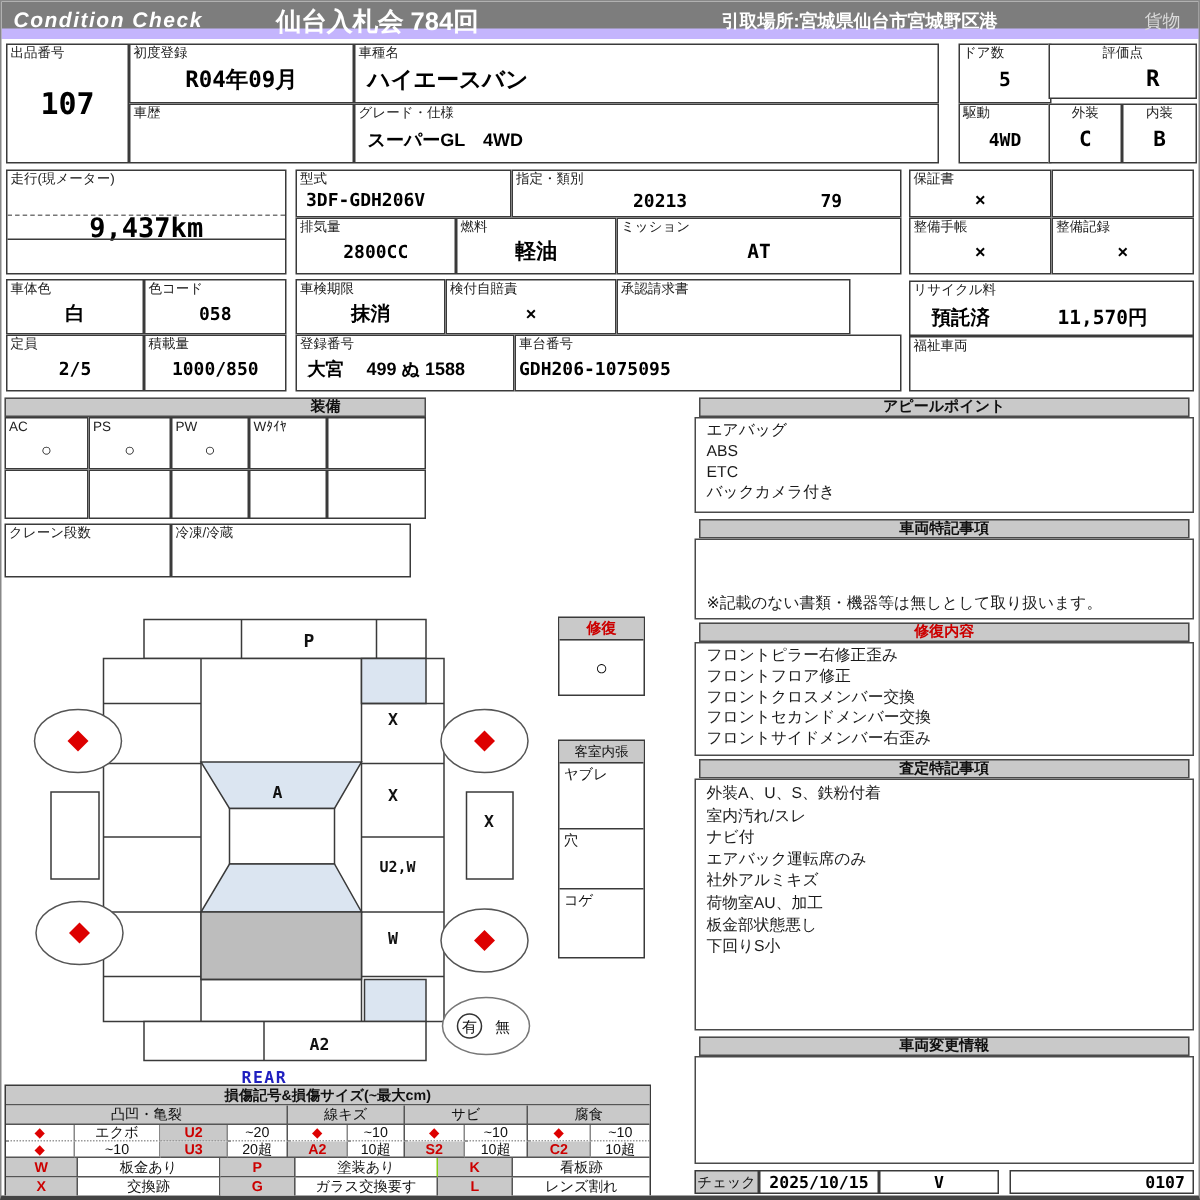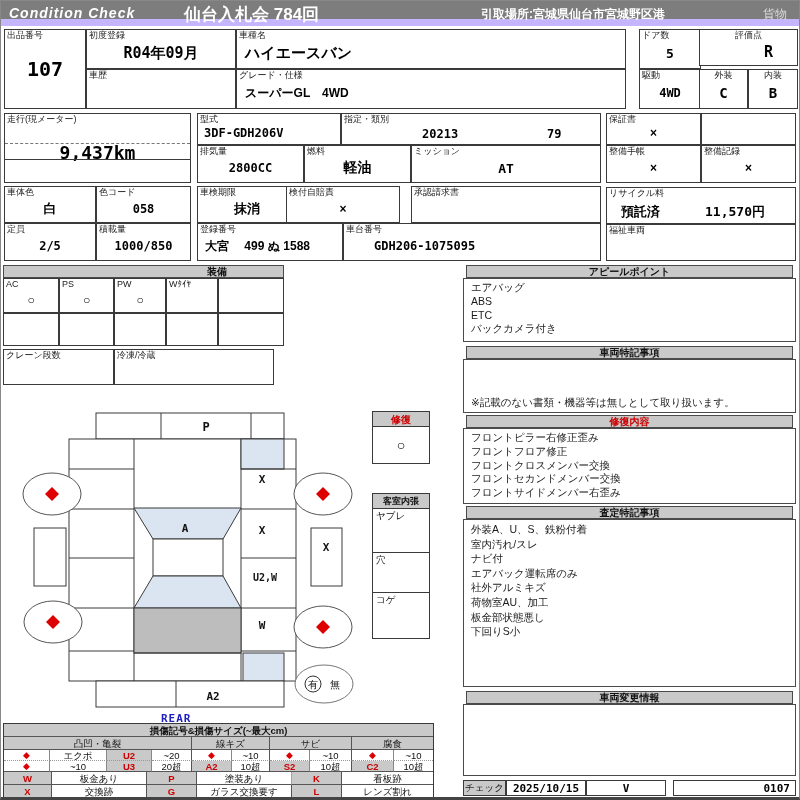--- a/index.html
+++ b/index.html
@@ -136,34 +136,34 @@
     <span class="cv mt" style="font-size:12px;">2/5</span>
   </div>
   <div class="box" style="left:95px;top:222px;width:95px;height:38px;">
     <span class="lbl">積載量</span>
     <span class="cv mt" style="font-size:12px;">1000/850</span>
   </div>
   <div class="box" style="left:196px;top:185px;width:100px;height:37px;">
     <span class="lbl">車検期限</span>
     <span class="jv mt" style="font-size:13px;">抹消</span>
   </div>
-  <div class="box" style="left:285px;top:185px;width:114px;height:37px;">
+  <div class="box" style="left:296px;top:185px;width:114px;height:37px;">
     <span class="lbl">検付自賠責</span>
     <span class="jv mt" style="font-size:12px;">×</span>
   </div>
-  <div class="box" style="left:410px;top:185px;width:190px;height:37px;">
+  <div class="box" style="left:410px;top:185px;width:156px;height:37px;">
     <span class="lbl">承認請求書</span>
   </div>
   <div class="box" style="left:196px;top:222px;width:146px;height:38px;justify-content:flex-start;">
     <span class="lbl">登録番号</span>
     <span class="jv mt" style="font-size:12px;padding-left:7px;">大宮　 499 ぬ 1588</span>
   </div>
   <div class="box" style="left:342px;top:222px;width:258px;height:38px;justify-content:flex-start;">
     <span class="lbl">車台番号</span>
-    <span class="cv mt" style="font-size:12px;padding-left:14px;margin-left:16px;">GDH206-1075095</span>
+    <span class="cv mt" style="font-size:12px;padding-left:2px;">GDH206-1075095</span>
   </div>
   <div class="box" style="left:605px;top:186px;width:190px;height:37px;justify-content:flex-start;">
     <span class="lbl">リサイクル料</span>
     <span class="jv abs" style="left:14px;top:15px;font-size:13px;">預託済</span>
     <span class="cv abs" style="left:98px;top:15px;font-size:13px;">11,570円</span>
   </div>
   <div class="box" style="left:605px;top:223px;width:190px;height:37px;">
     <span class="lbl">福祉車両</span>
   </div>
 
@@ -263,21 +263,21 @@
     <text x="334" y="687" font-size="10" text-anchor="middle" fill="#111" font-family="Liberation Sans,sans-serif">無</text>
   </svg>
 
   <div class="abs" style="left:371px;top:410px;width:58px;height:53px;border:1px solid #3a3a3a;background:#fff;">
     <div style="height:15px;background:#c9c9c9;border-bottom:1px solid #3a3a3a;color:#c00;font-weight:bold;font-size:10px;text-align:center;line-height:15px;">修復</div>
     <div class="jv" style="text-align:center;font-size:14px;line-height:36px;">○</div>
   </div>
 
   <div class="abs" style="left:371px;top:492px;width:58px;height:146px;border:1px solid #3a3a3a;background:#fff;">
 
-    <div style="height:15px;background:#c9c9c9;border-bottom:1px solid #3a3a3a;font-size:9px;text-align:center;line-height:15px;font-weight:bold;">客室内張</div>
+    <div style="height:15px;background:#c9c9c9;border-bottom:1px solid #3a3a3a;font-size:9px;text-align:center;line-height:15px;">客室内張</div>
     <div style="height:44px;border-bottom:1px solid #3a3a3a;">
       <span style="font-size:9.5px;padding:1px 3px;display:block;">ヤブレ</span>
     </div>
     <div style="height:40px;border-bottom:1px solid #3a3a3a;">
       <span style="font-size:9.5px;padding:1px 3px;display:block;">穴</span>
     </div>
     <div style="height:45px;">
       <span style="font-size:9.5px;padding:1px 3px;display:block;">コゲ</span>
     </div>
   </div>

